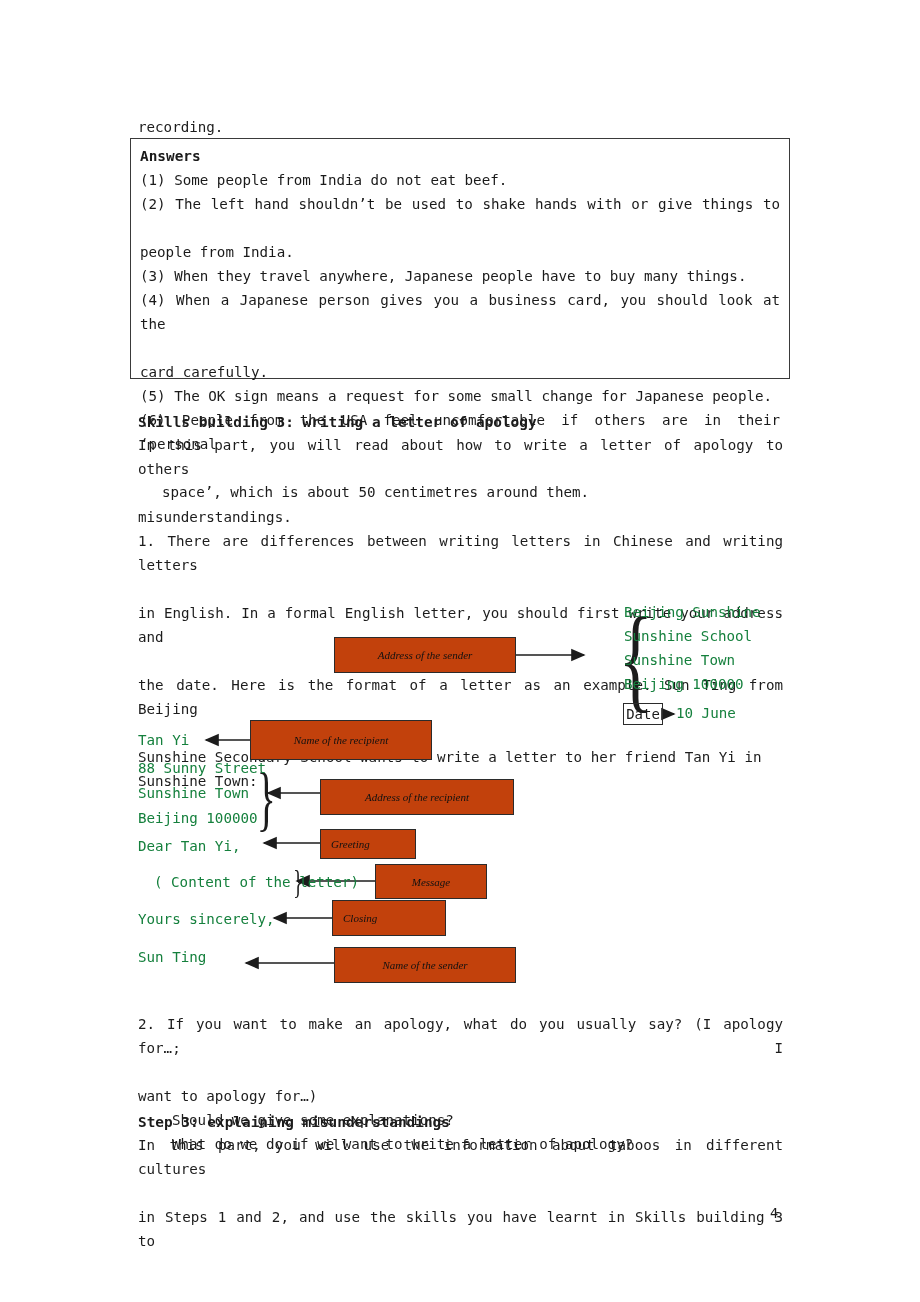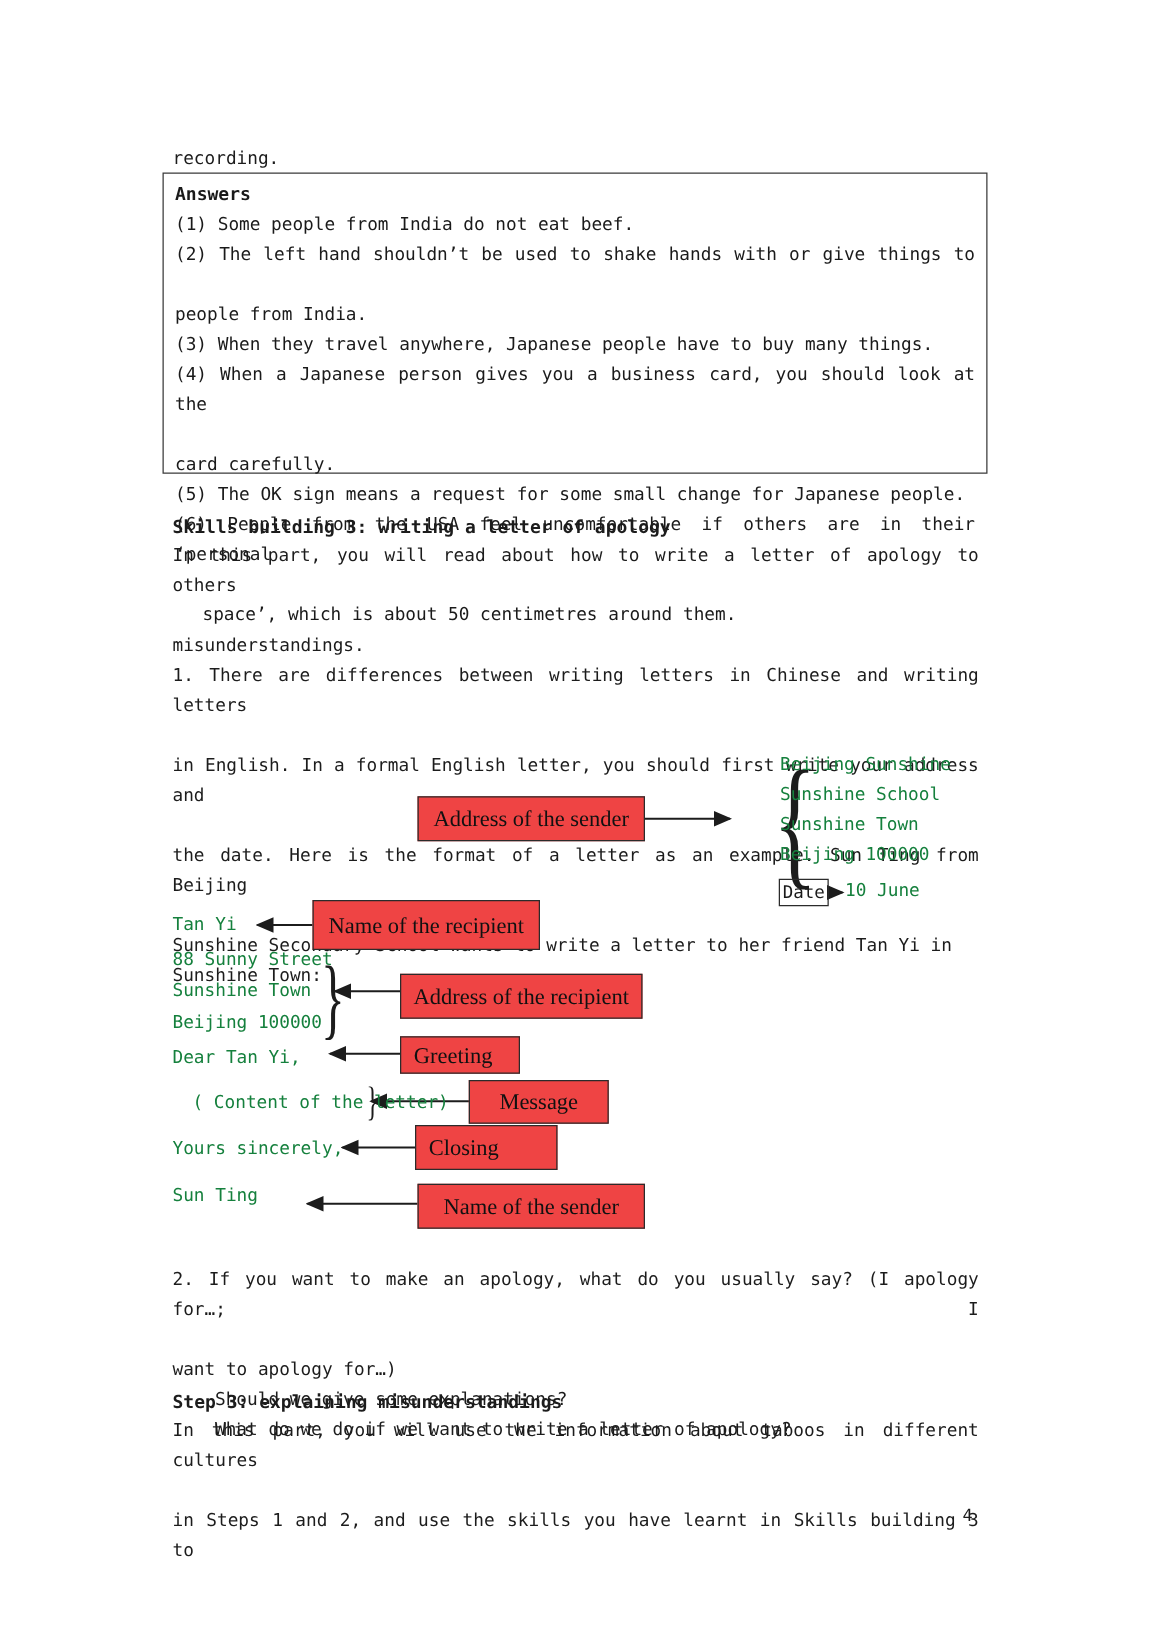--- a/index.html
+++ b/index.html
@@ -92,30 +92,31 @@
     position: absolute;
     left: 0;
     top: 0;
     width: 920px;
     height: 1302px;
     pointer-events: none;
   }
   .label-box {
     position: absolute;
     border: 1.4px solid #2b2b2b;
-    background: #ef4444;
+    background: #c2410c;
     box-sizing: border-box;
     font-family: "Liberation Serif", "DejaVu Serif", serif;
-    font-size: 18px;
+    font-size: 11px;
     color: #111111;
     display: flex;
     align-items: center;
     justify-content: center;
     white-space: nowrap;
     z-index: 5;
+    font-style: italic;
   }
   .letter-text {
     position: absolute;
     font-family: "DejaVu Sans Mono", "Liberation Mono", monospace;
     font-size: 14.2px;
     color: #15803d;
     white-space: nowrap;
     z-index: 4;
   }
   .brace {

